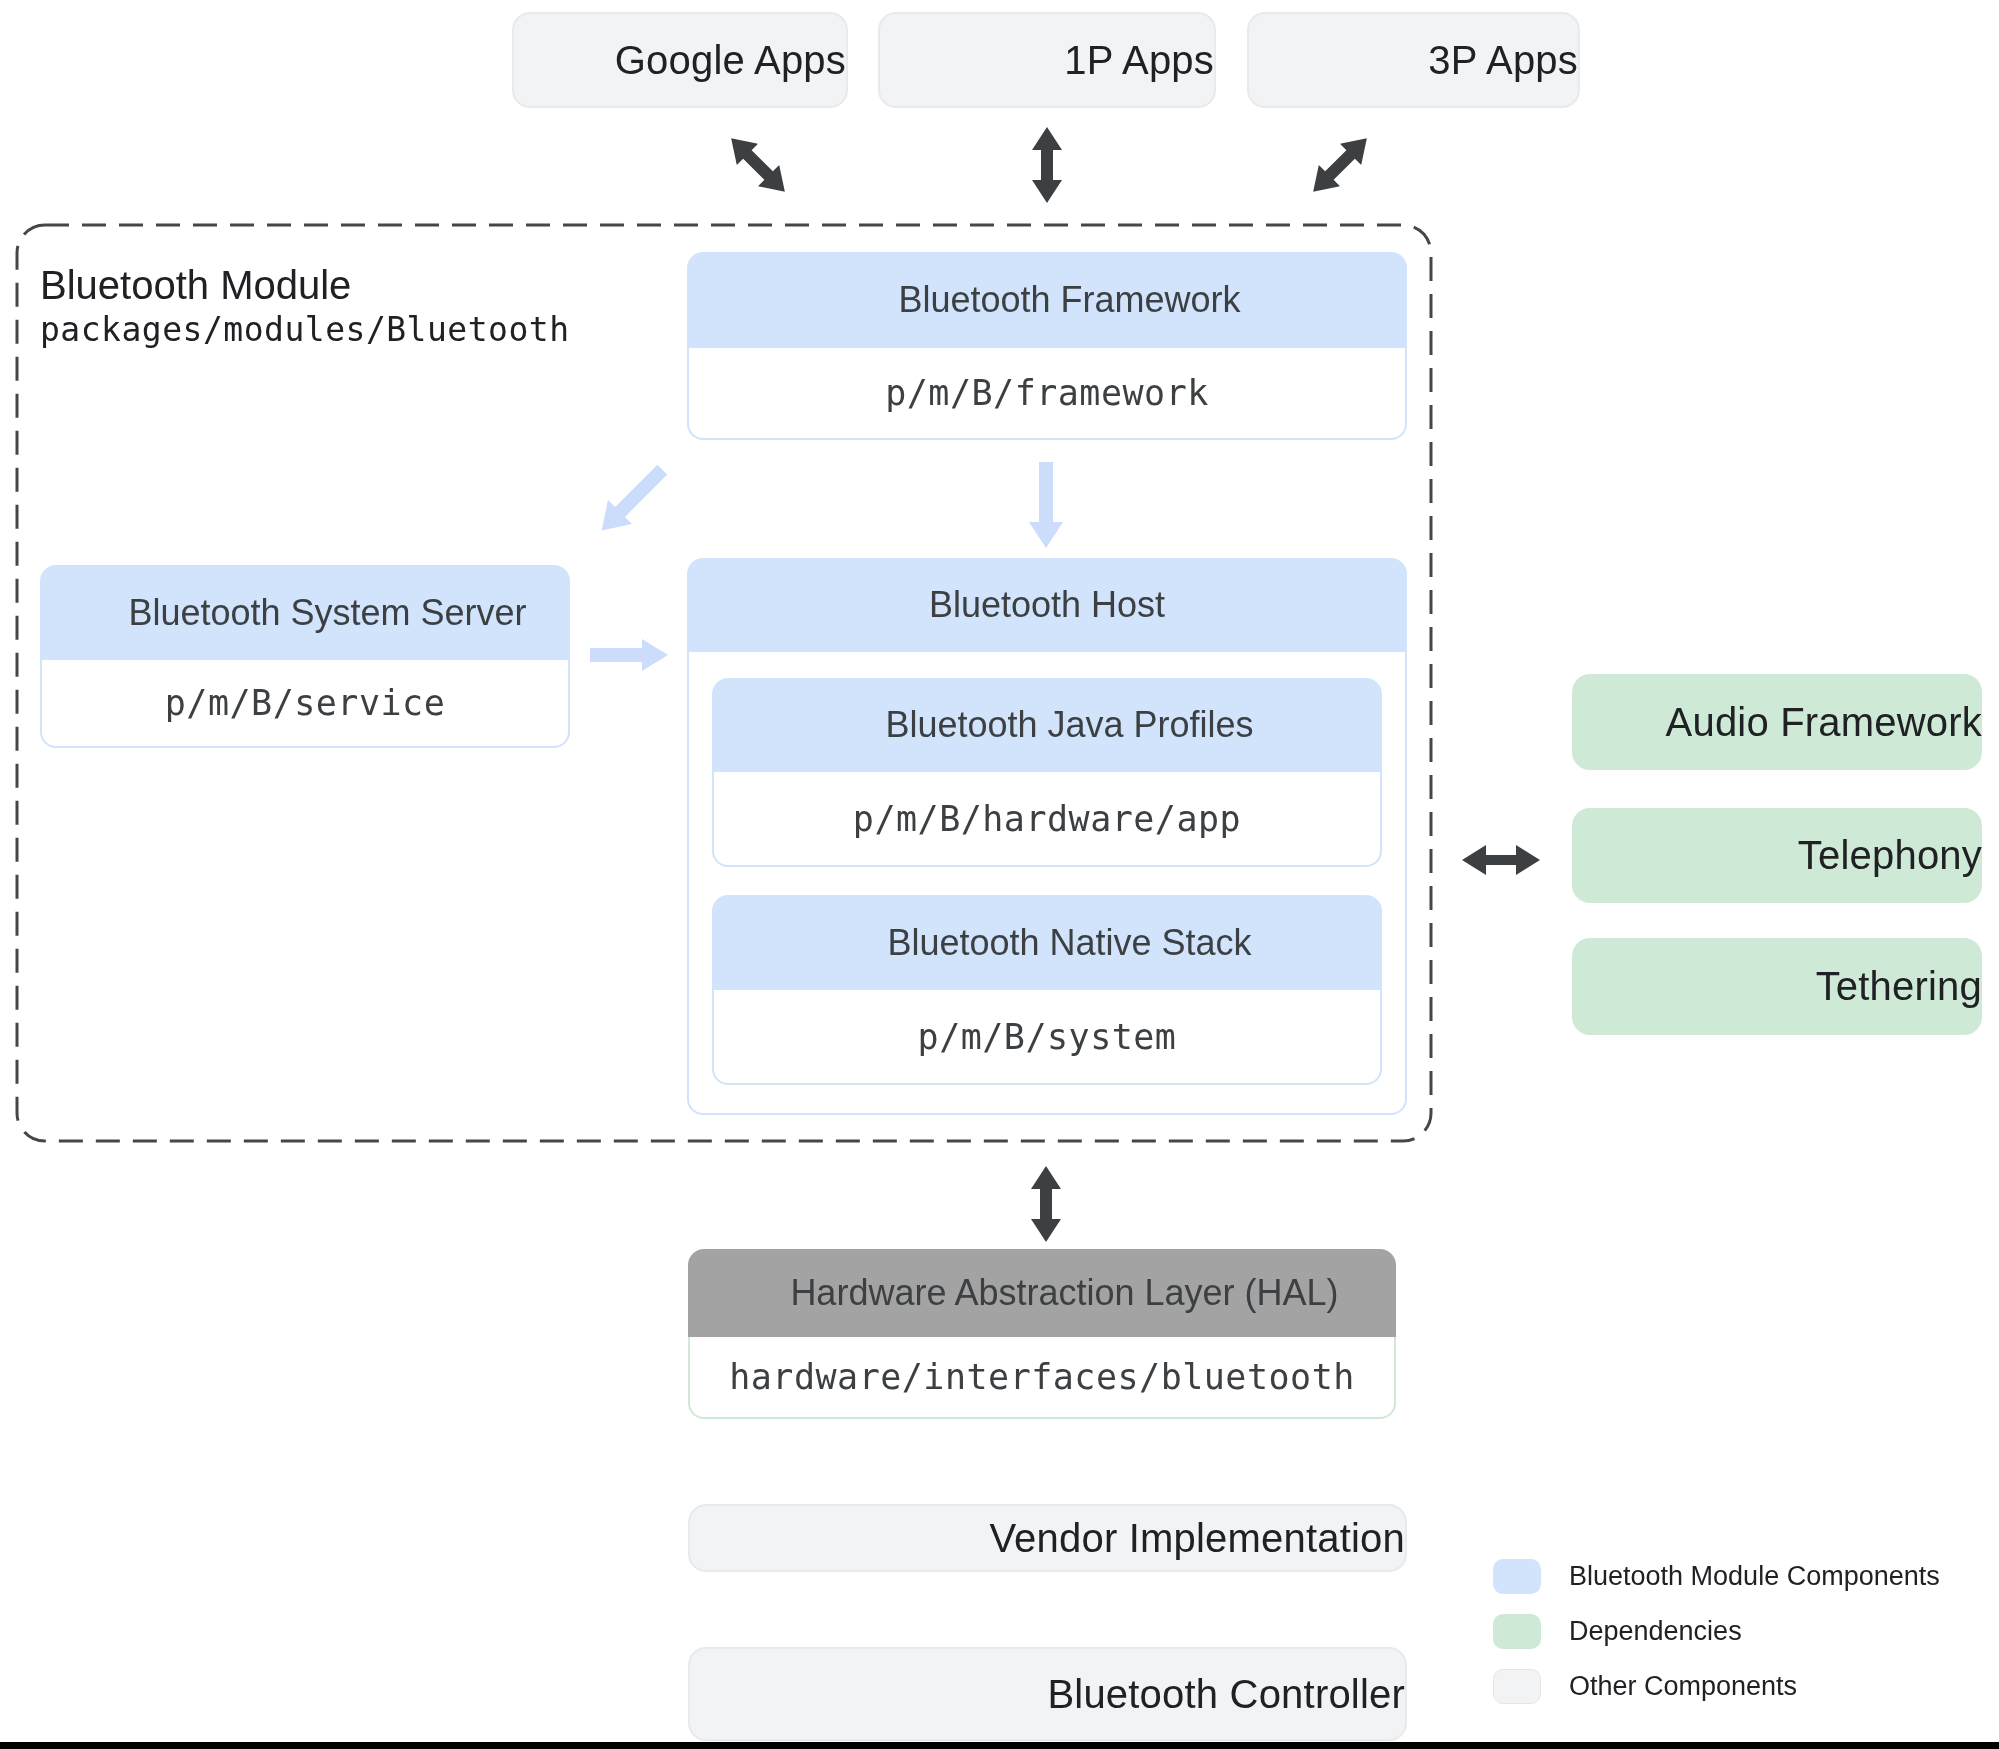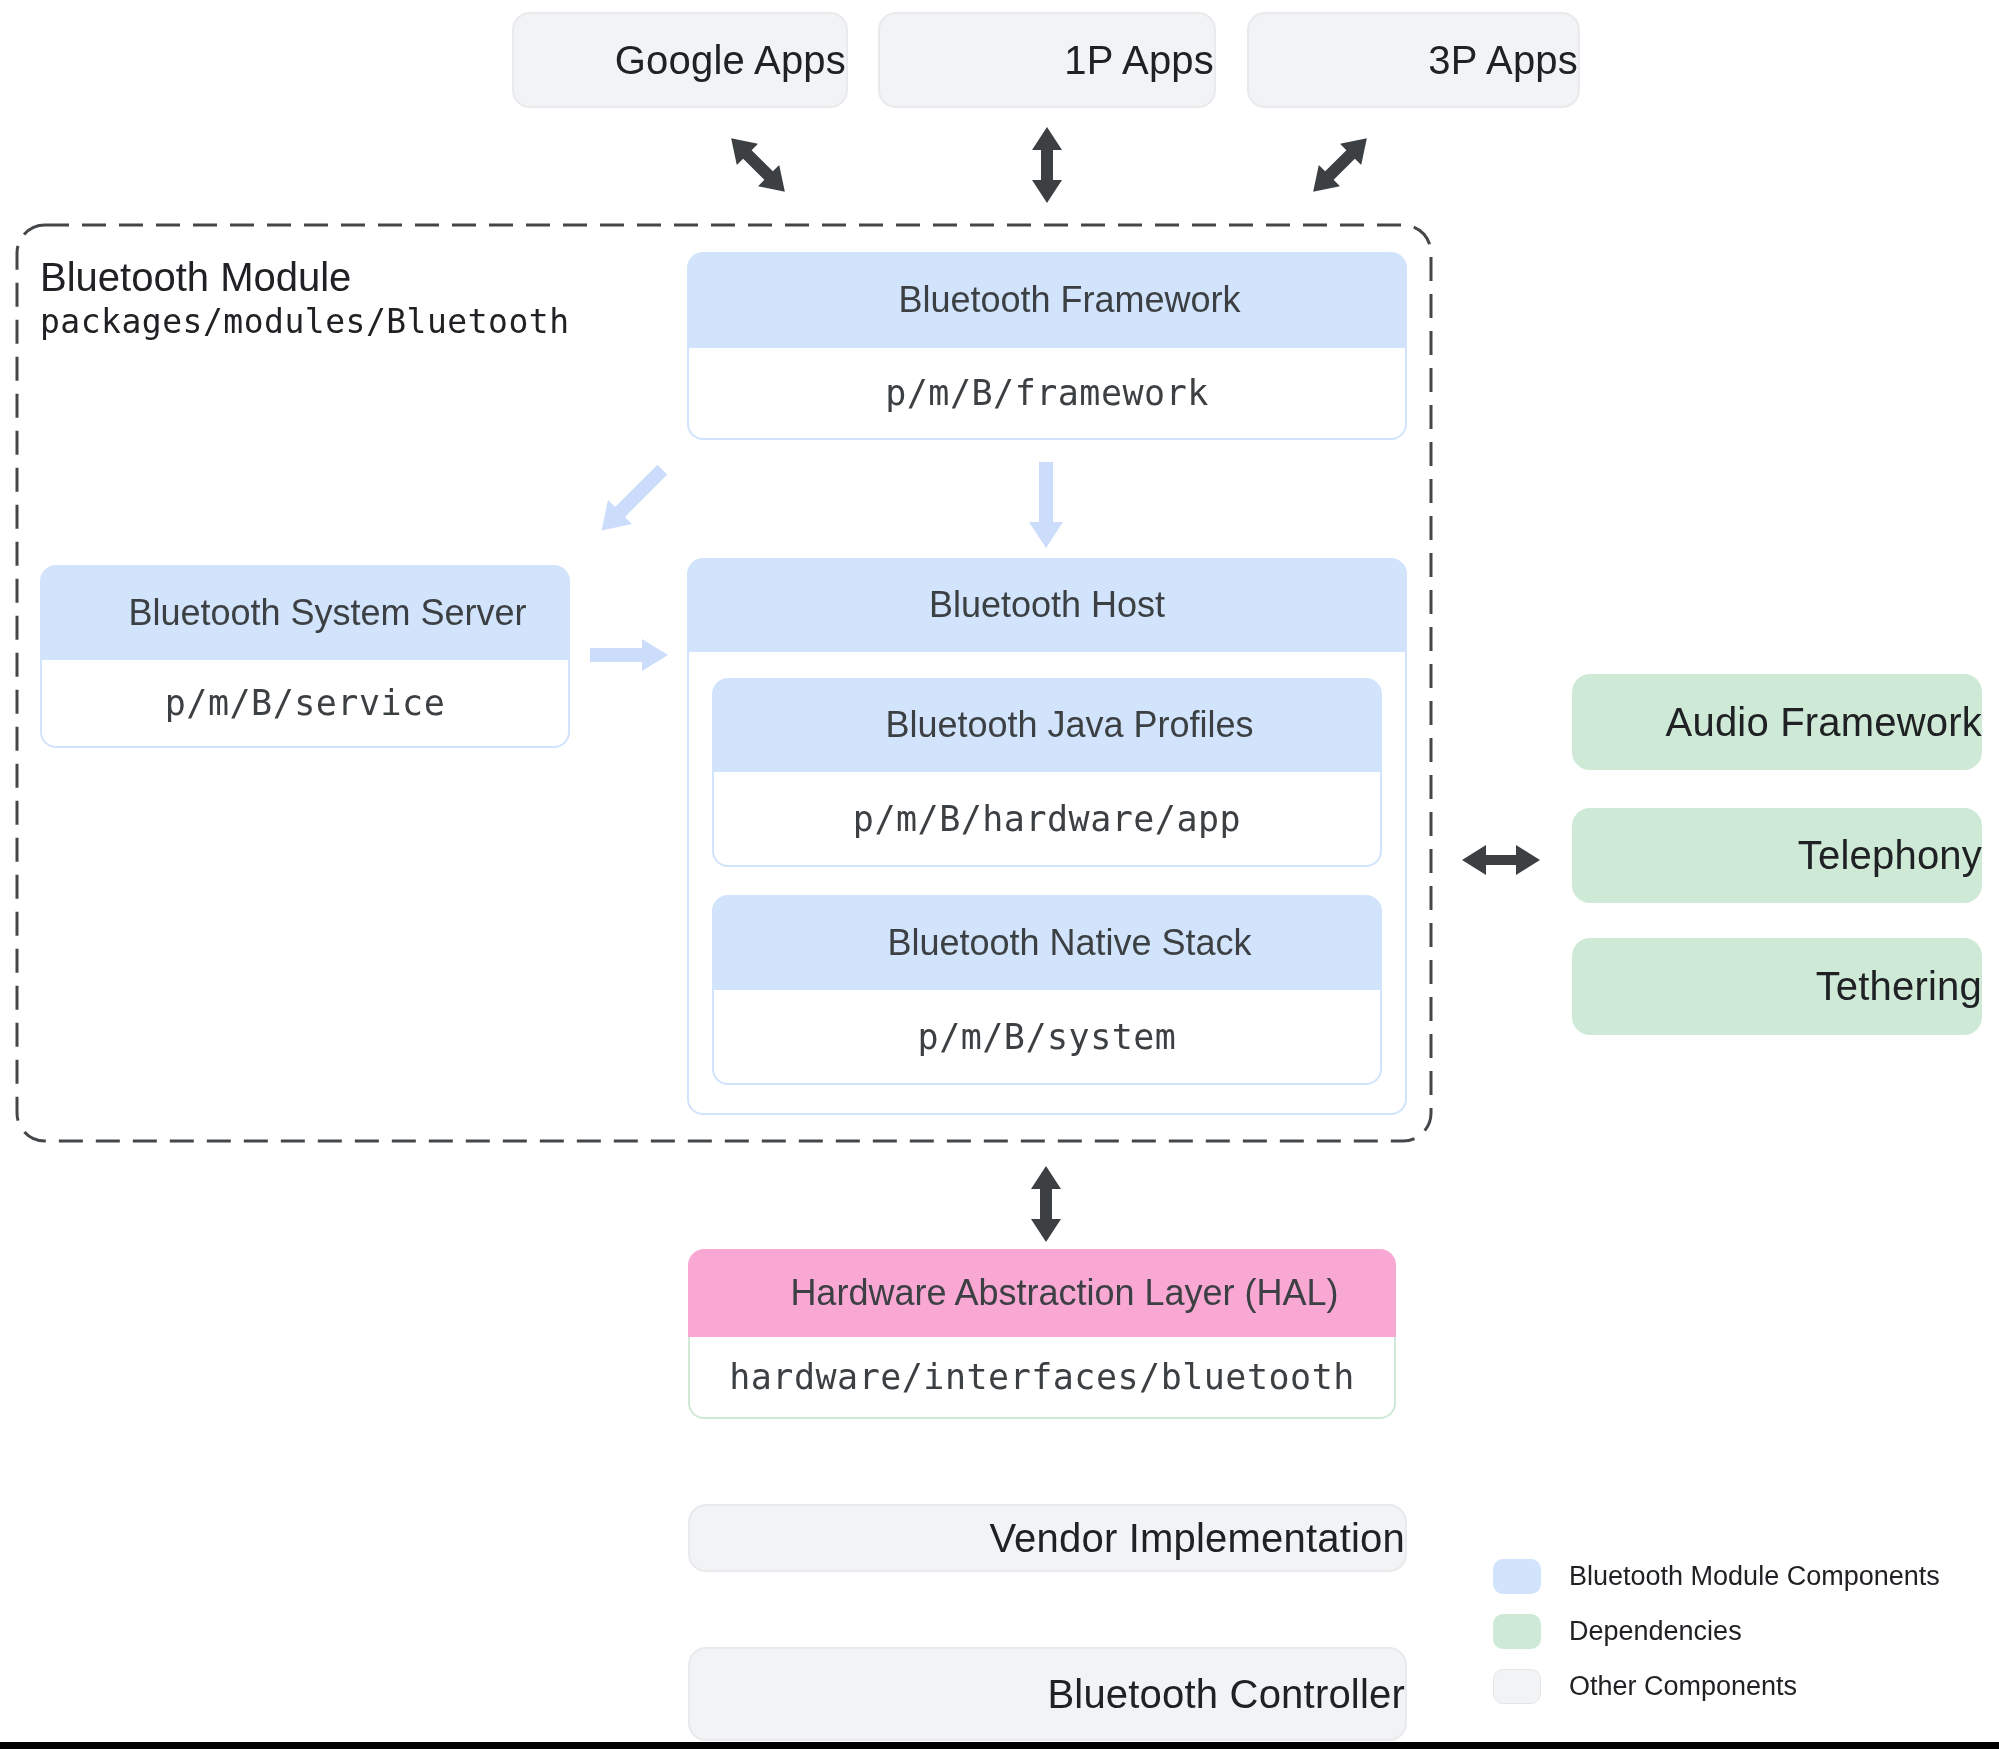--- a/index.html
+++ b/index.html
@@ -37,32 +37,32 @@
     display:flex;align-items:center;justify-content:center;
     background:#ffffff;
     border-radius:0 0 16px 16px;
     border:2px solid #d2e3fc;border-top:none;
     box-sizing:border-box;
     font-family:"DejaVu Sans Mono", monospace;
     font-size:35px;color:#3c4043;
     letter-spacing:.5px;
   }
   .hd.blue{background:#d2e3fc;}
-  .hd.green{background:#f9a8d4;}
+  .hd.green{background:#a3a3a3;}
   .bd.greenbrd{border-color:#ceead6;}
   
   #host-body{
     position:absolute;
     background:#ffffff;
     border:2px solid #d2e3fc;border-top:none;
     border-radius:0 0 16px 16px;
     box-sizing:border-box;
   }
   
-  #module-label-title{font-size:40px;color:#202124;}
+  #module-label-title{font-size:40px;color:#202124;margin-top:8px;}
   #module-label-path{font-family:"DejaVu Sans Mono", monospace;font-size:33px;color:#202124;margin-top:2px;letter-spacing:.5px;}
   
   .legend-row{
     position:absolute;left:1493px;
     display:flex;align-items:center;gap:28px;height:42px;
   }
   .legend-swatch{width:48px;height:35px;border-radius:10px;box-sizing:border-box;}
   .legend-swatch.bordered{border:1px solid #e3e6e8;}
   .legend-label{font-size:27px;color:#202124;white-space:nowrap;}
   .arrow{position:absolute;}

